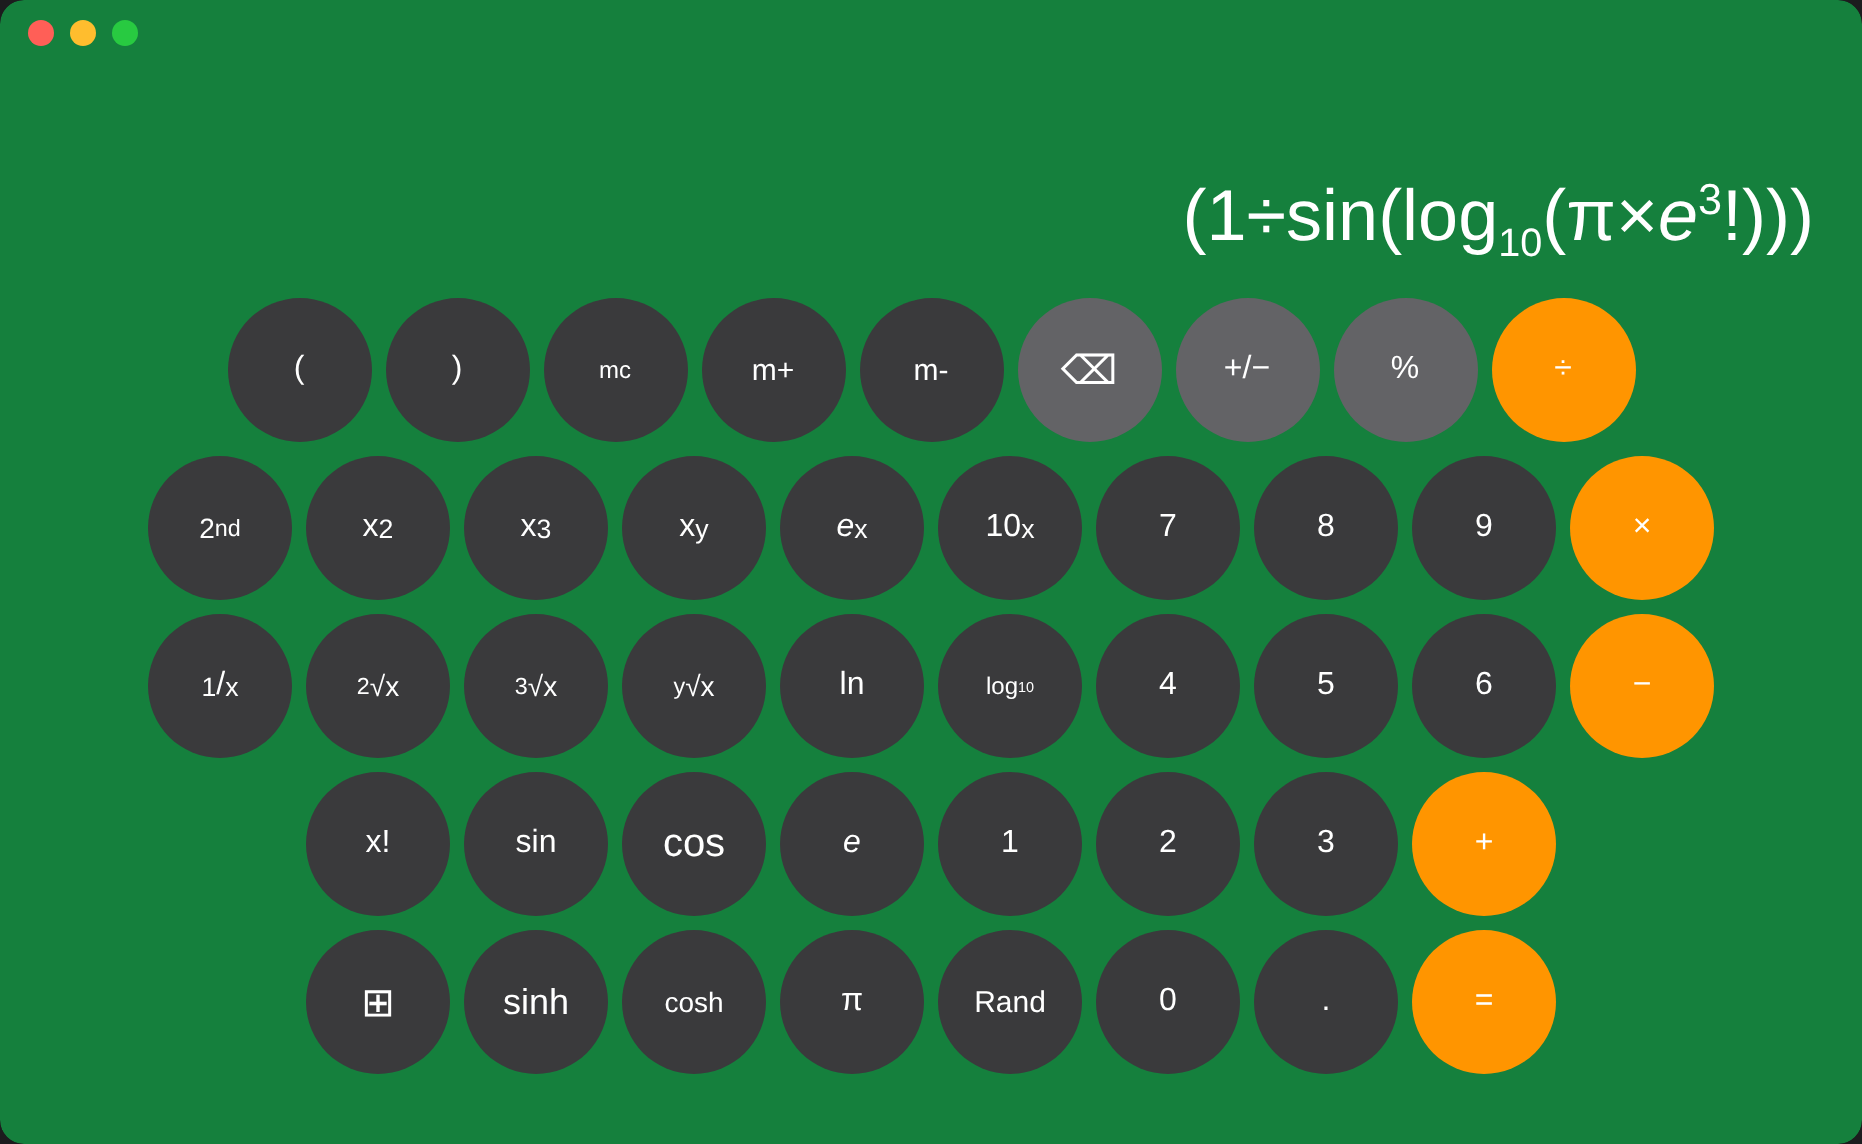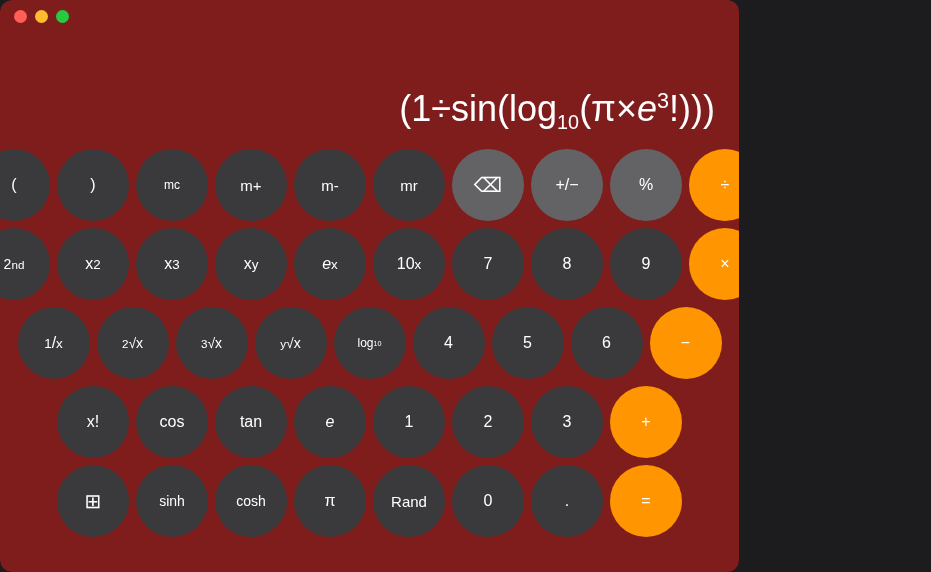--- a/index.html
+++ b/index.html
@@ -7,23 +7,23 @@
     body {
       width: 931px;
       height: 572px;
       background: #1c1c1e;
       font-family: -apple-system, BlinkMacSystemFont, 'SF Pro Display', 'Helvetica Neue', sans-serif;
       overflow: hidden;
       border-radius: 12px;
     }
 
     .window {
-      width: 739px;
+      width: 931px;
       height: 572px;
-      background: #7f1d1d;
+      background: #15803d;
       border-radius: 12px;
       display: flex;
       flex-direction: column;
       overflow: hidden;
     }
 
     .titlebar {
       display: flex;
       align-items: center;
       padding: 10px 14px;
@@ -112,21 +112,20 @@
     </div>
   </div>
 
   <div class="buttons-area" id="buttons-container">
   <div class="button-row">
         <button class="btn btn-dark">(</button>
         <button class="btn btn-dark">)</button>
         <button class="btn btn-dark" style="font-size: 12px;">mc</button>
         <button class="btn btn-dark" style="font-size: 15px;">m+</button>
         <button class="btn btn-dark" style="font-size: 15px;">m-</button>
-        <button class="btn btn-dark" style="font-size: 15px;">mr</button>
         <button class="btn btn-medium" style="font-size: 20px;">⌫</button>
         <button class="btn btn-medium" style="font-size: 16px;">+/−</button>
         <button class="btn btn-medium">%</button>
         <button class="btn btn-orange">÷</button>
       </div>
       <div class="button-row">
         <button class="btn btn-dark" style="font-size: 14px;">2<sup>nd</sup></button>
         <button class="btn btn-dark">x<sup>2</sup></button>
         <button class="btn btn-dark">x<sup>3</sup></button>
         <button class="btn btn-dark">x<sup>y</sup></button>
@@ -138,41 +137,42 @@
         <button class="btn btn-dark">7</button>
         <button class="btn btn-dark">8</button>
         <button class="btn btn-dark">9</button>
         <button class="btn btn-orange">×</button>
       </div>
       <div class="button-row">
         <button class="btn btn-dark"><sup>1</sup>/<sub>x</sub></button>
         <button class="btn btn-dark" style="font-size: 14px;"><sup>2</sup>√x</button>
         <button class="btn btn-dark" style="font-size: 14px;"><sup>3</sup>√x</button>
         <button class="btn btn-dark" style="font-size: 14px;"><sup>y</sup>√x</button>
+        <button class="btn btn-dark">ln</button>
         <button class="btn btn-dark" style="font-size: 12px;">log<sub style="font-size:0.6em">10</sub></button>
         <button class="btn btn-dark">4</button>
         <button class="btn btn-dark">5</button>
         <button class="btn btn-dark">6</button>
         <button class="btn btn-orange">−</button>
       </div>
       <div class="button-row">
         <button class="btn btn-dark">x!</button>
-        <button class="btn btn-dark" style="font-size: 16px;">cos</button>
-        <button class="btn btn-dark" style="font-size: 16px;">tan</button>
+        <button class="btn btn-dark" style="font-size: 16px;">sin</button>
+        <button class="btn btn-dark" style="font-size: 20px;">cos</button>
         <button class="btn btn-dark">
           <span style="font-style:italic">e</span>
         </button>
         <button class="btn btn-dark">1</button>
         <button class="btn btn-dark">2</button>
         <button class="btn btn-dark">3</button>
         <button class="btn btn-orange">+</button>
       </div>
       <div class="button-row">
         <button class="btn btn-dark" style="font-size: 20px;">⊞</button>
-        <button class="btn btn-dark" style="font-size: 14px;">sinh</button>
+        <button class="btn btn-dark" style="font-size: 18px;">sinh</button>
         <button class="btn btn-dark" style="font-size: 14px;">cosh</button>
         <button class="btn btn-dark">π</button>
         <button class="btn btn-dark" style="font-size: 15px; text-align: right;">Rand</button>
         <button class="btn btn-dark">0</button>
         <button class="btn btn-dark">.</button>
         <button class="btn btn-orange">=</button>
       </div>
     </div>
 </div>
 

